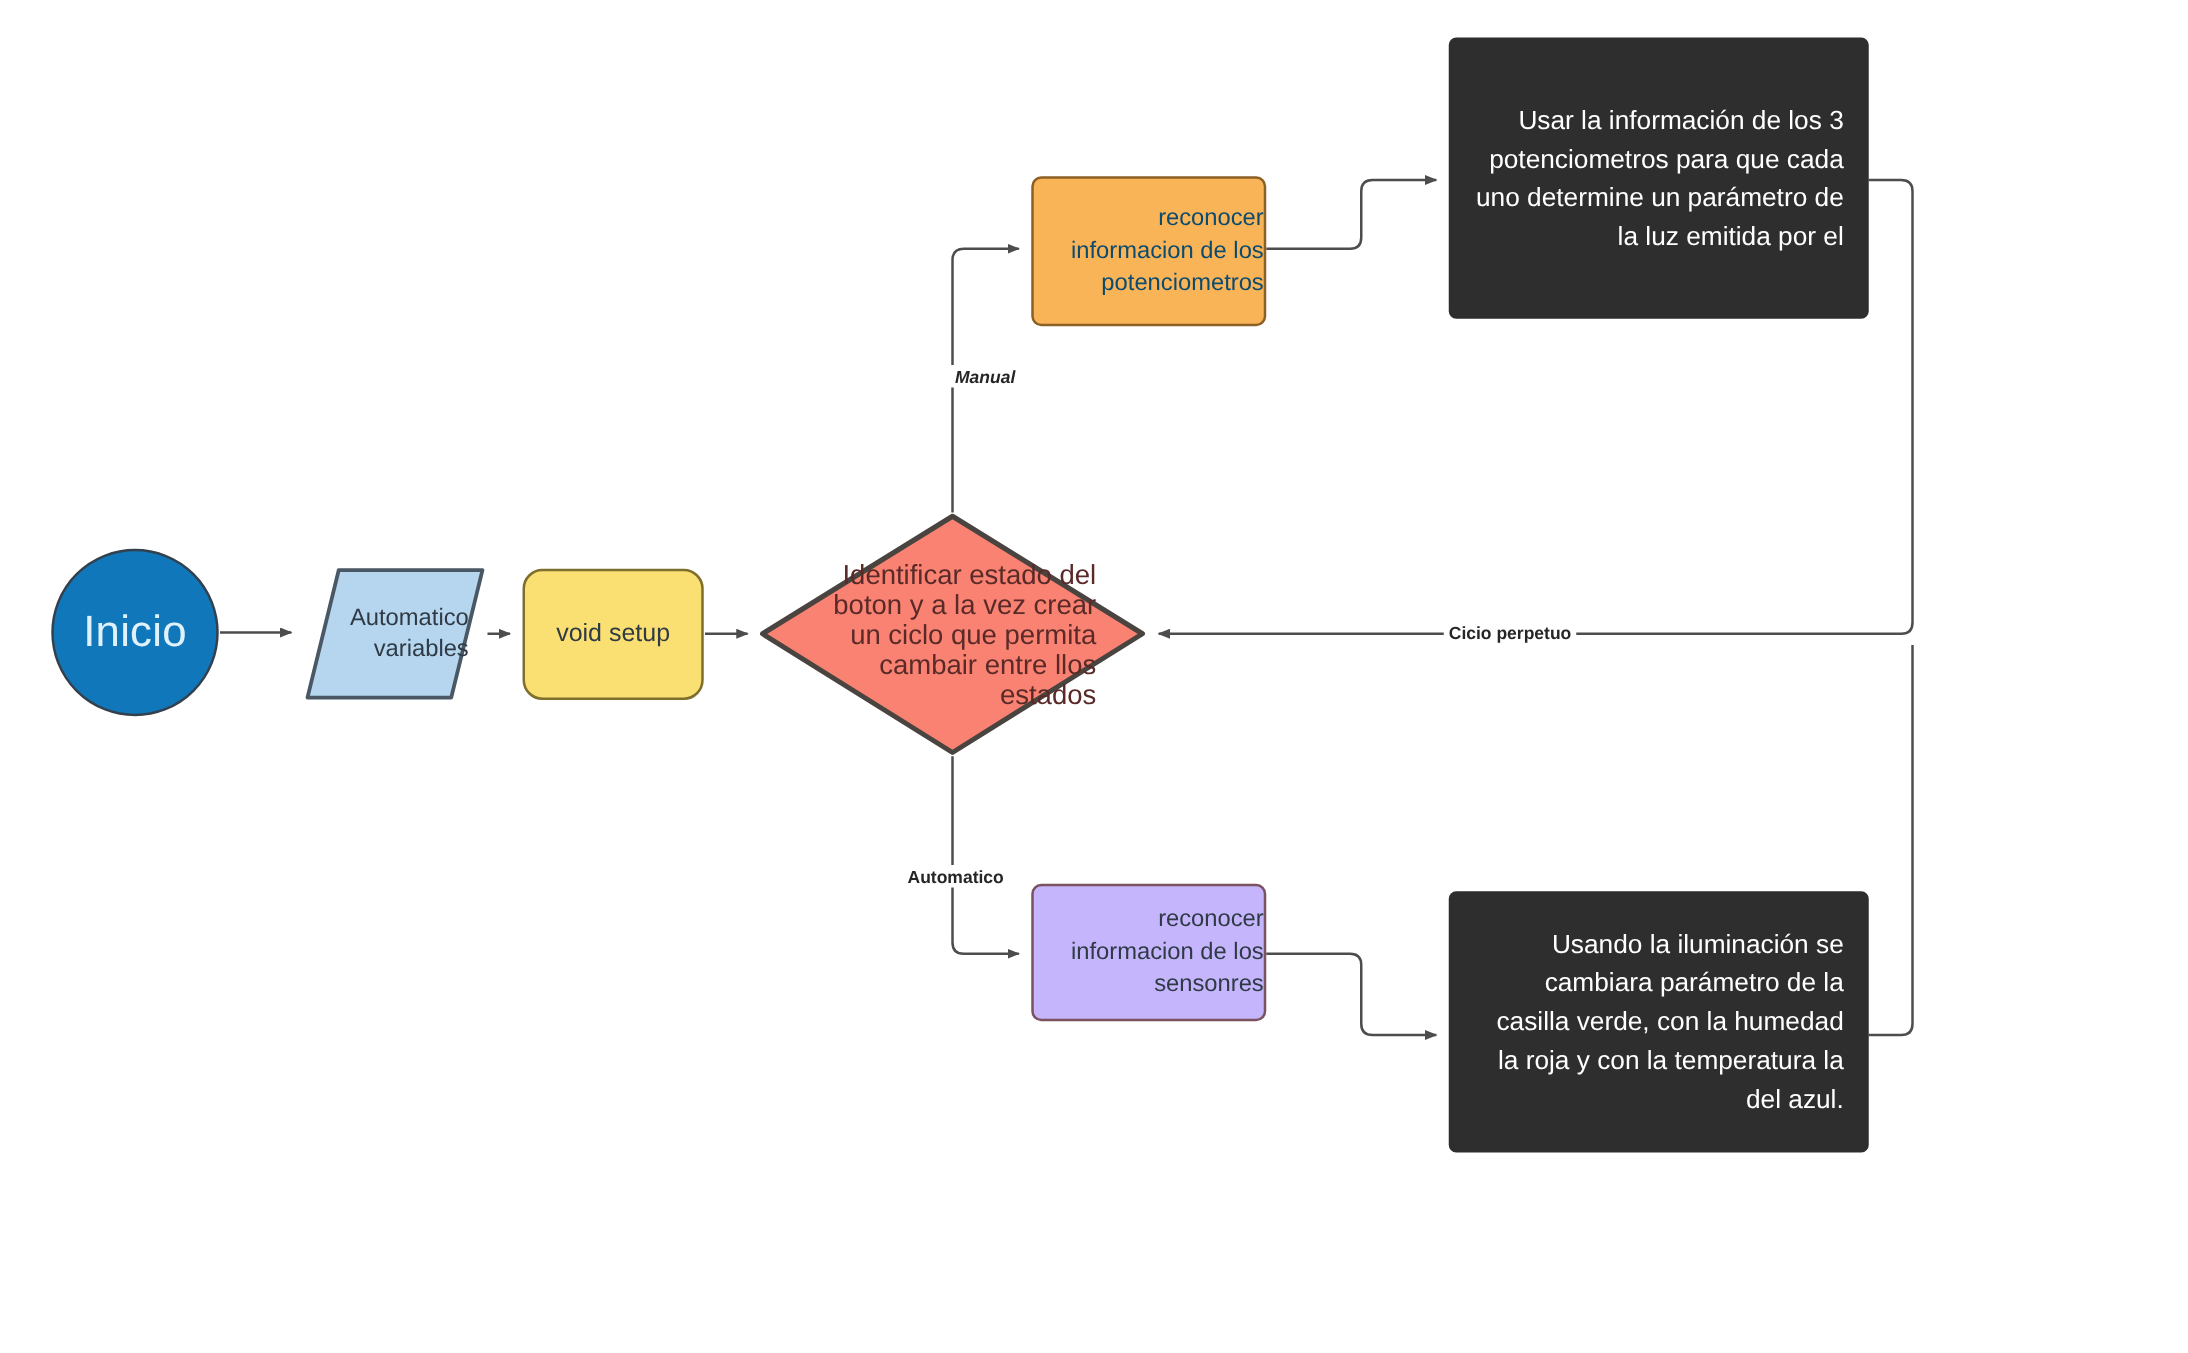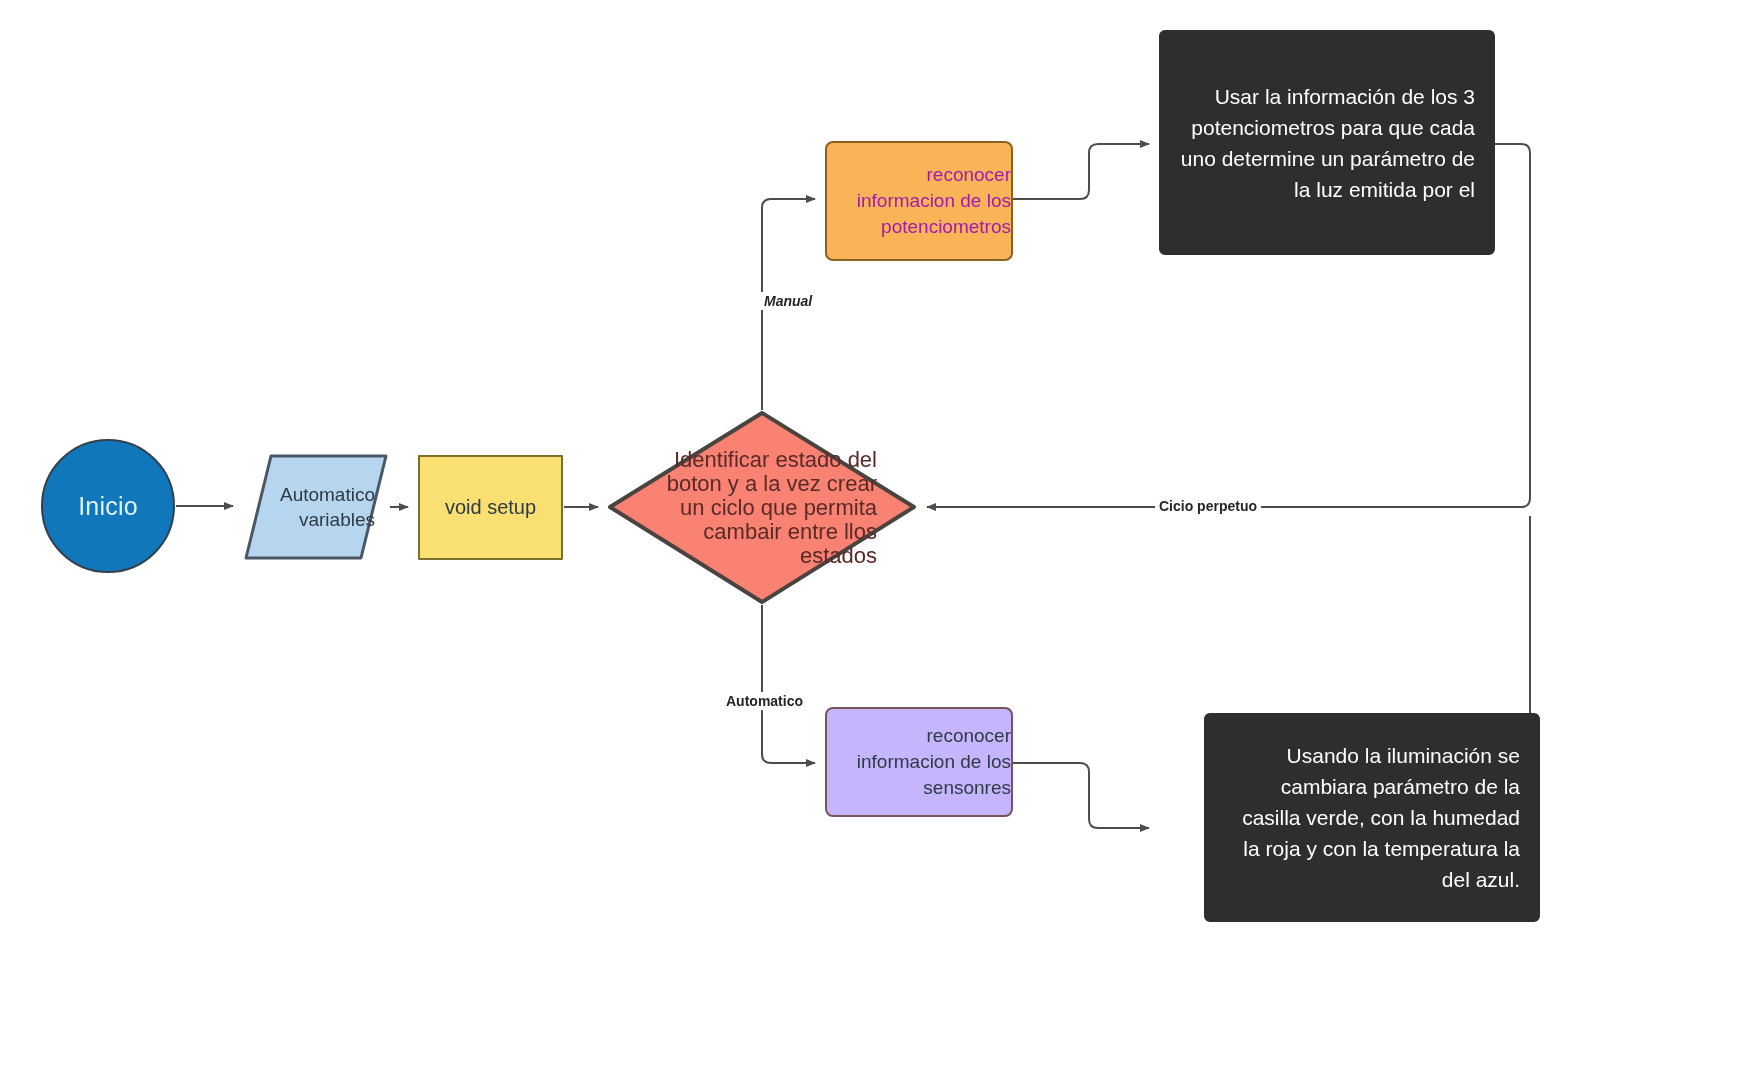--- a/index.html
+++ b/index.html
@@ -35,21 +35,21 @@
   
   #node-inicio {
     left: 41px;
     top: 439px;
     width: 134px;
     height: 134px;
     border-radius: 50%;
     background: #1077ba;
     border: 2px solid #33404d;
     color: #dff2fb;
-    font-size: 25px;
+    font-size: 35px;
     letter-spacing: .2px;
   }
 
   
   #node-variables {
     left: 243px;
     top: 453px;
     width: 146px;
     height: 108px;
   }
@@ -68,21 +68,21 @@
   }
 
   
   #node-setup {
     left: 418px;
     top: 455px;
     width: 145px;
     height: 105px;
     background: #fadf72;
     border: 2px solid #7e6f2e;
-    border-radius: 1px;
+    border-radius: 16px;
     color: #2f3a45;
     font-size: 20px;
   }
 
   
   #node-decision {
     left: 607px;
     top: 410px;
     width: 310px;
     height: 195px;
@@ -103,21 +103,21 @@
 
   
   #node-potes {
     left: 825px;
     top: 141px;
     width: 188px;
     height: 120px;
     background: #f9b458;
     border: 2px solid #8a6025;
     border-radius: 8px;
-    color: #a21caf;
+    color: #0c4a6e;
     font-size: 19px;
     line-height: 26px;
   }
 
   
   #node-sensores {
     left: 825px;
     top: 707px;
     width: 188px;
     height: 110px;
@@ -143,21 +143,20 @@
     left: 1159px;
     top: 30px;
     width: 336px;
     height: 225px;
   }
   #node-note-auto {
     left: 1159px;
     top: 713px;
     width: 336px;
     height: 209px;
-    margin-left: 45px;
   }
 
   
   .edge-label {
     position: absolute;
     color: #262626;
     font-size: 14px;
     font-weight: bold;
     background: #ffffff;
     padding: 1px 4px;

